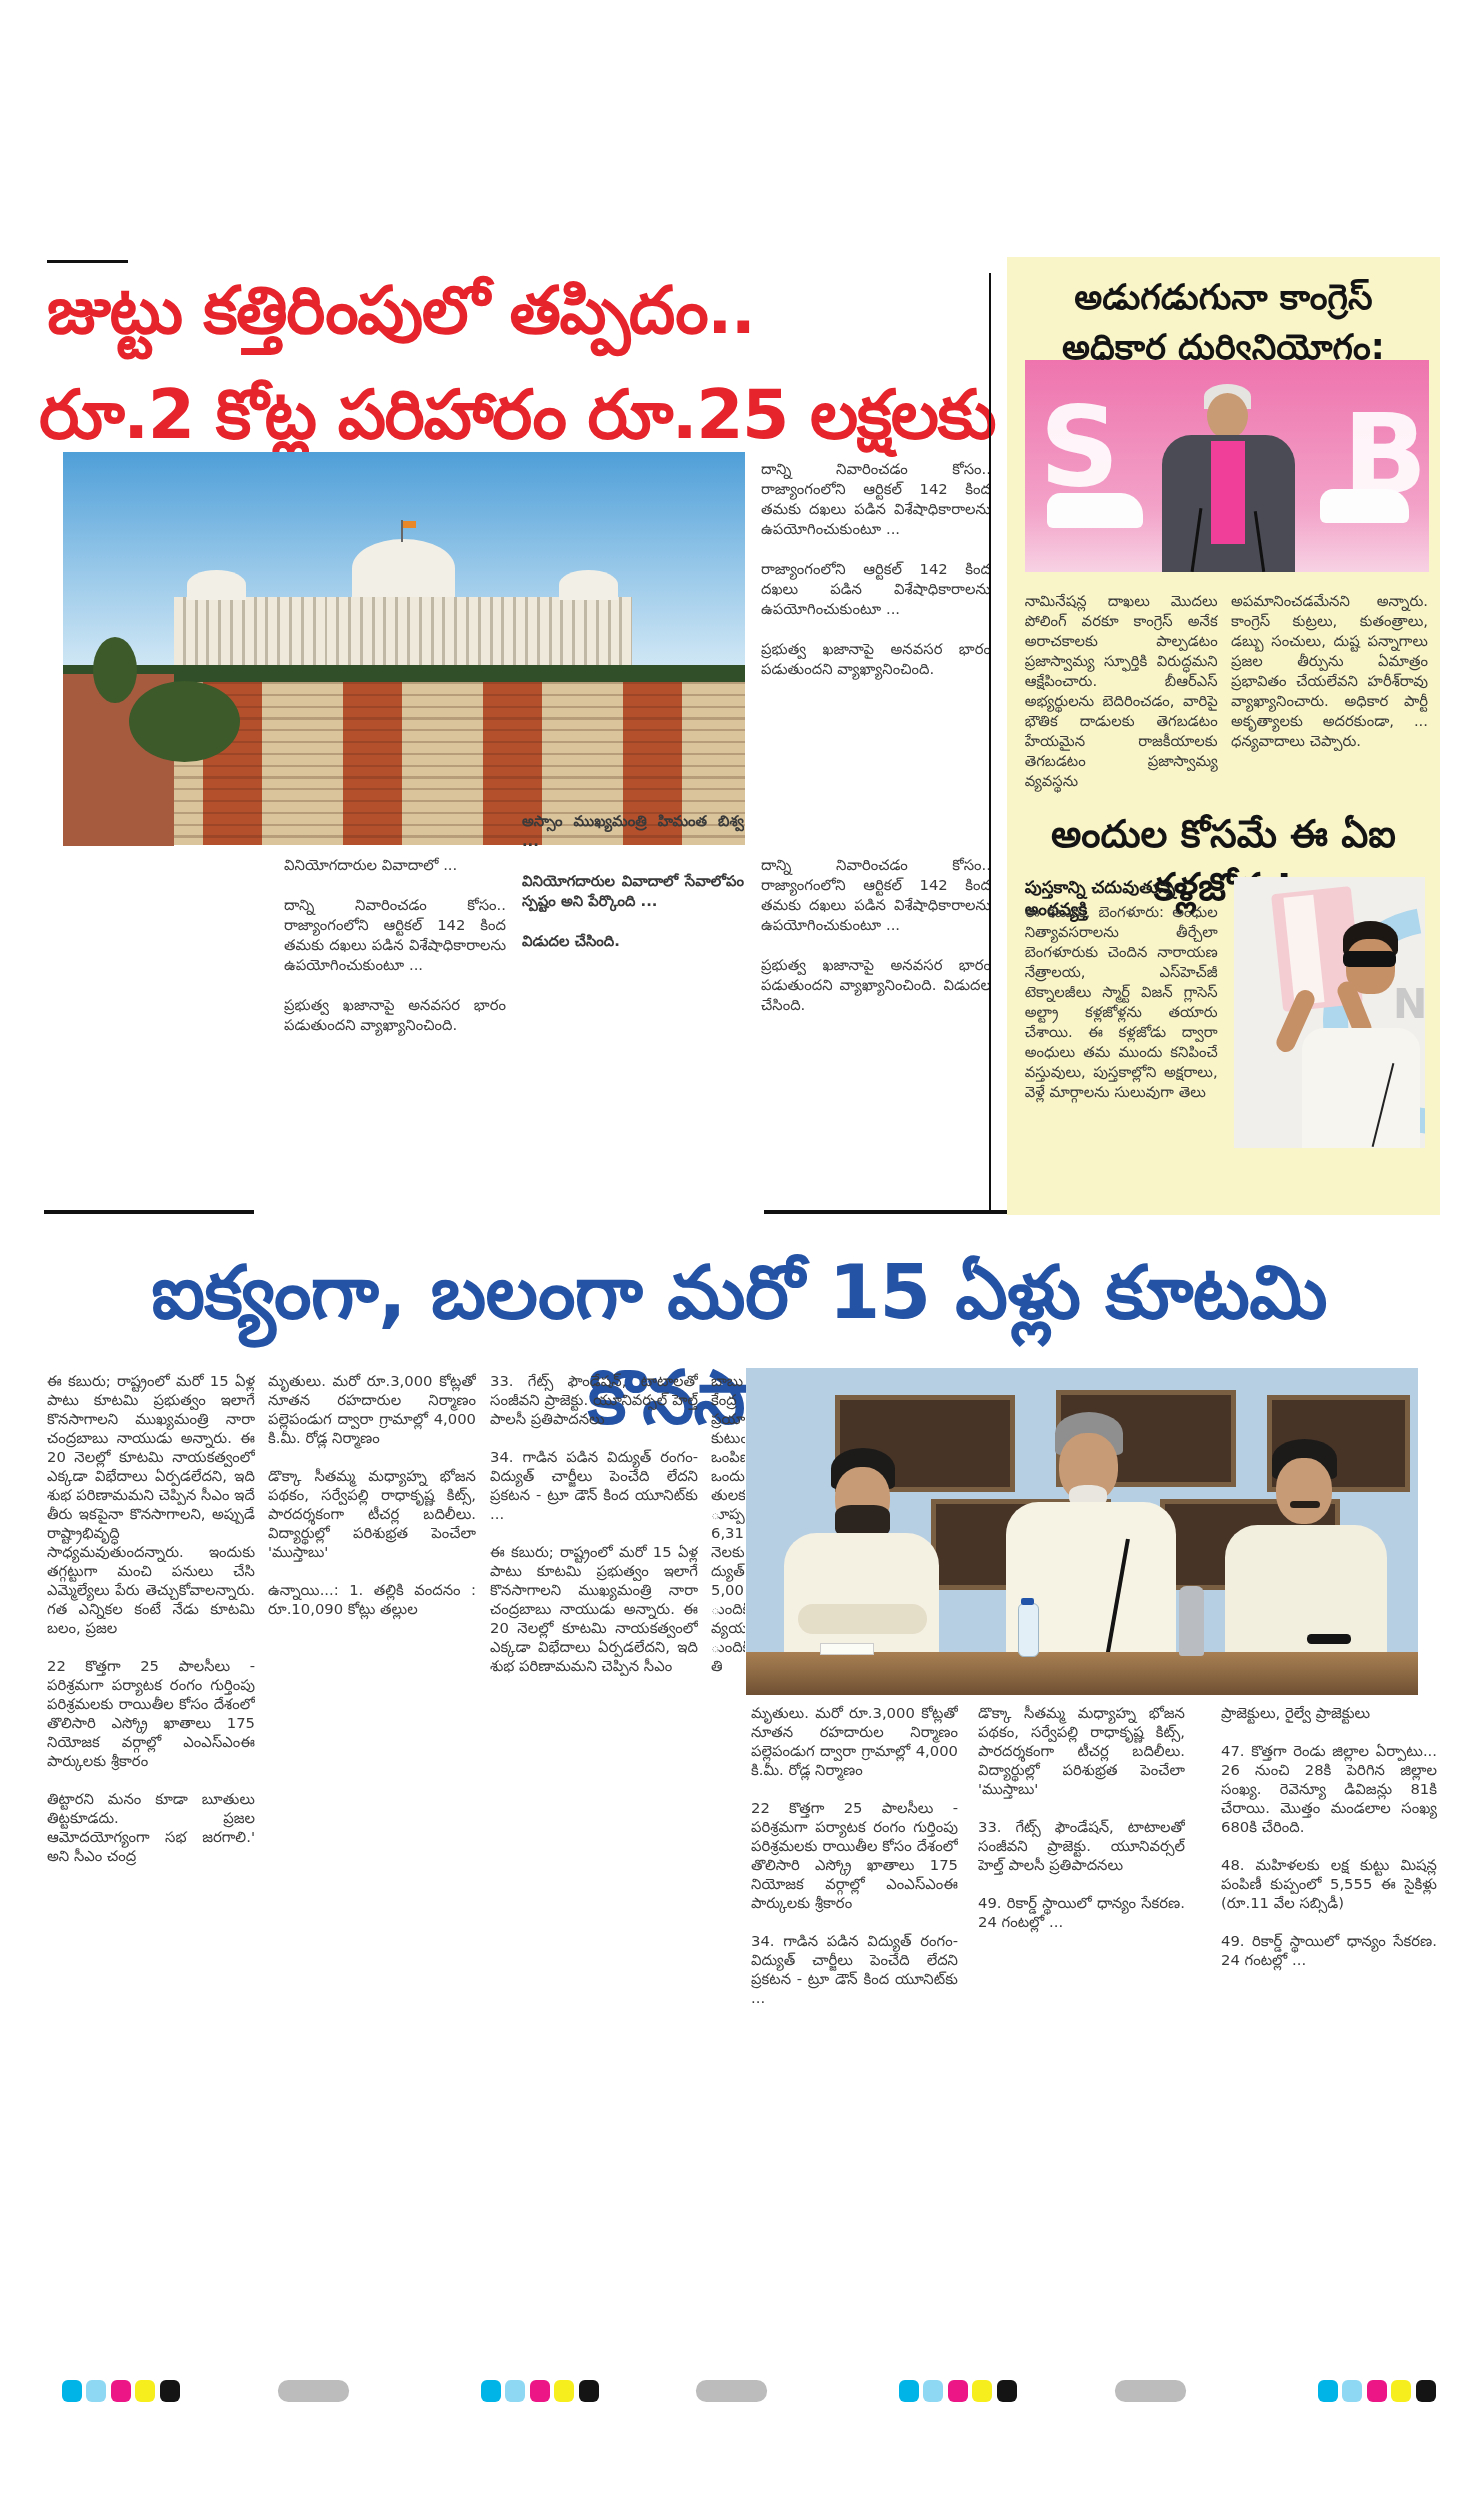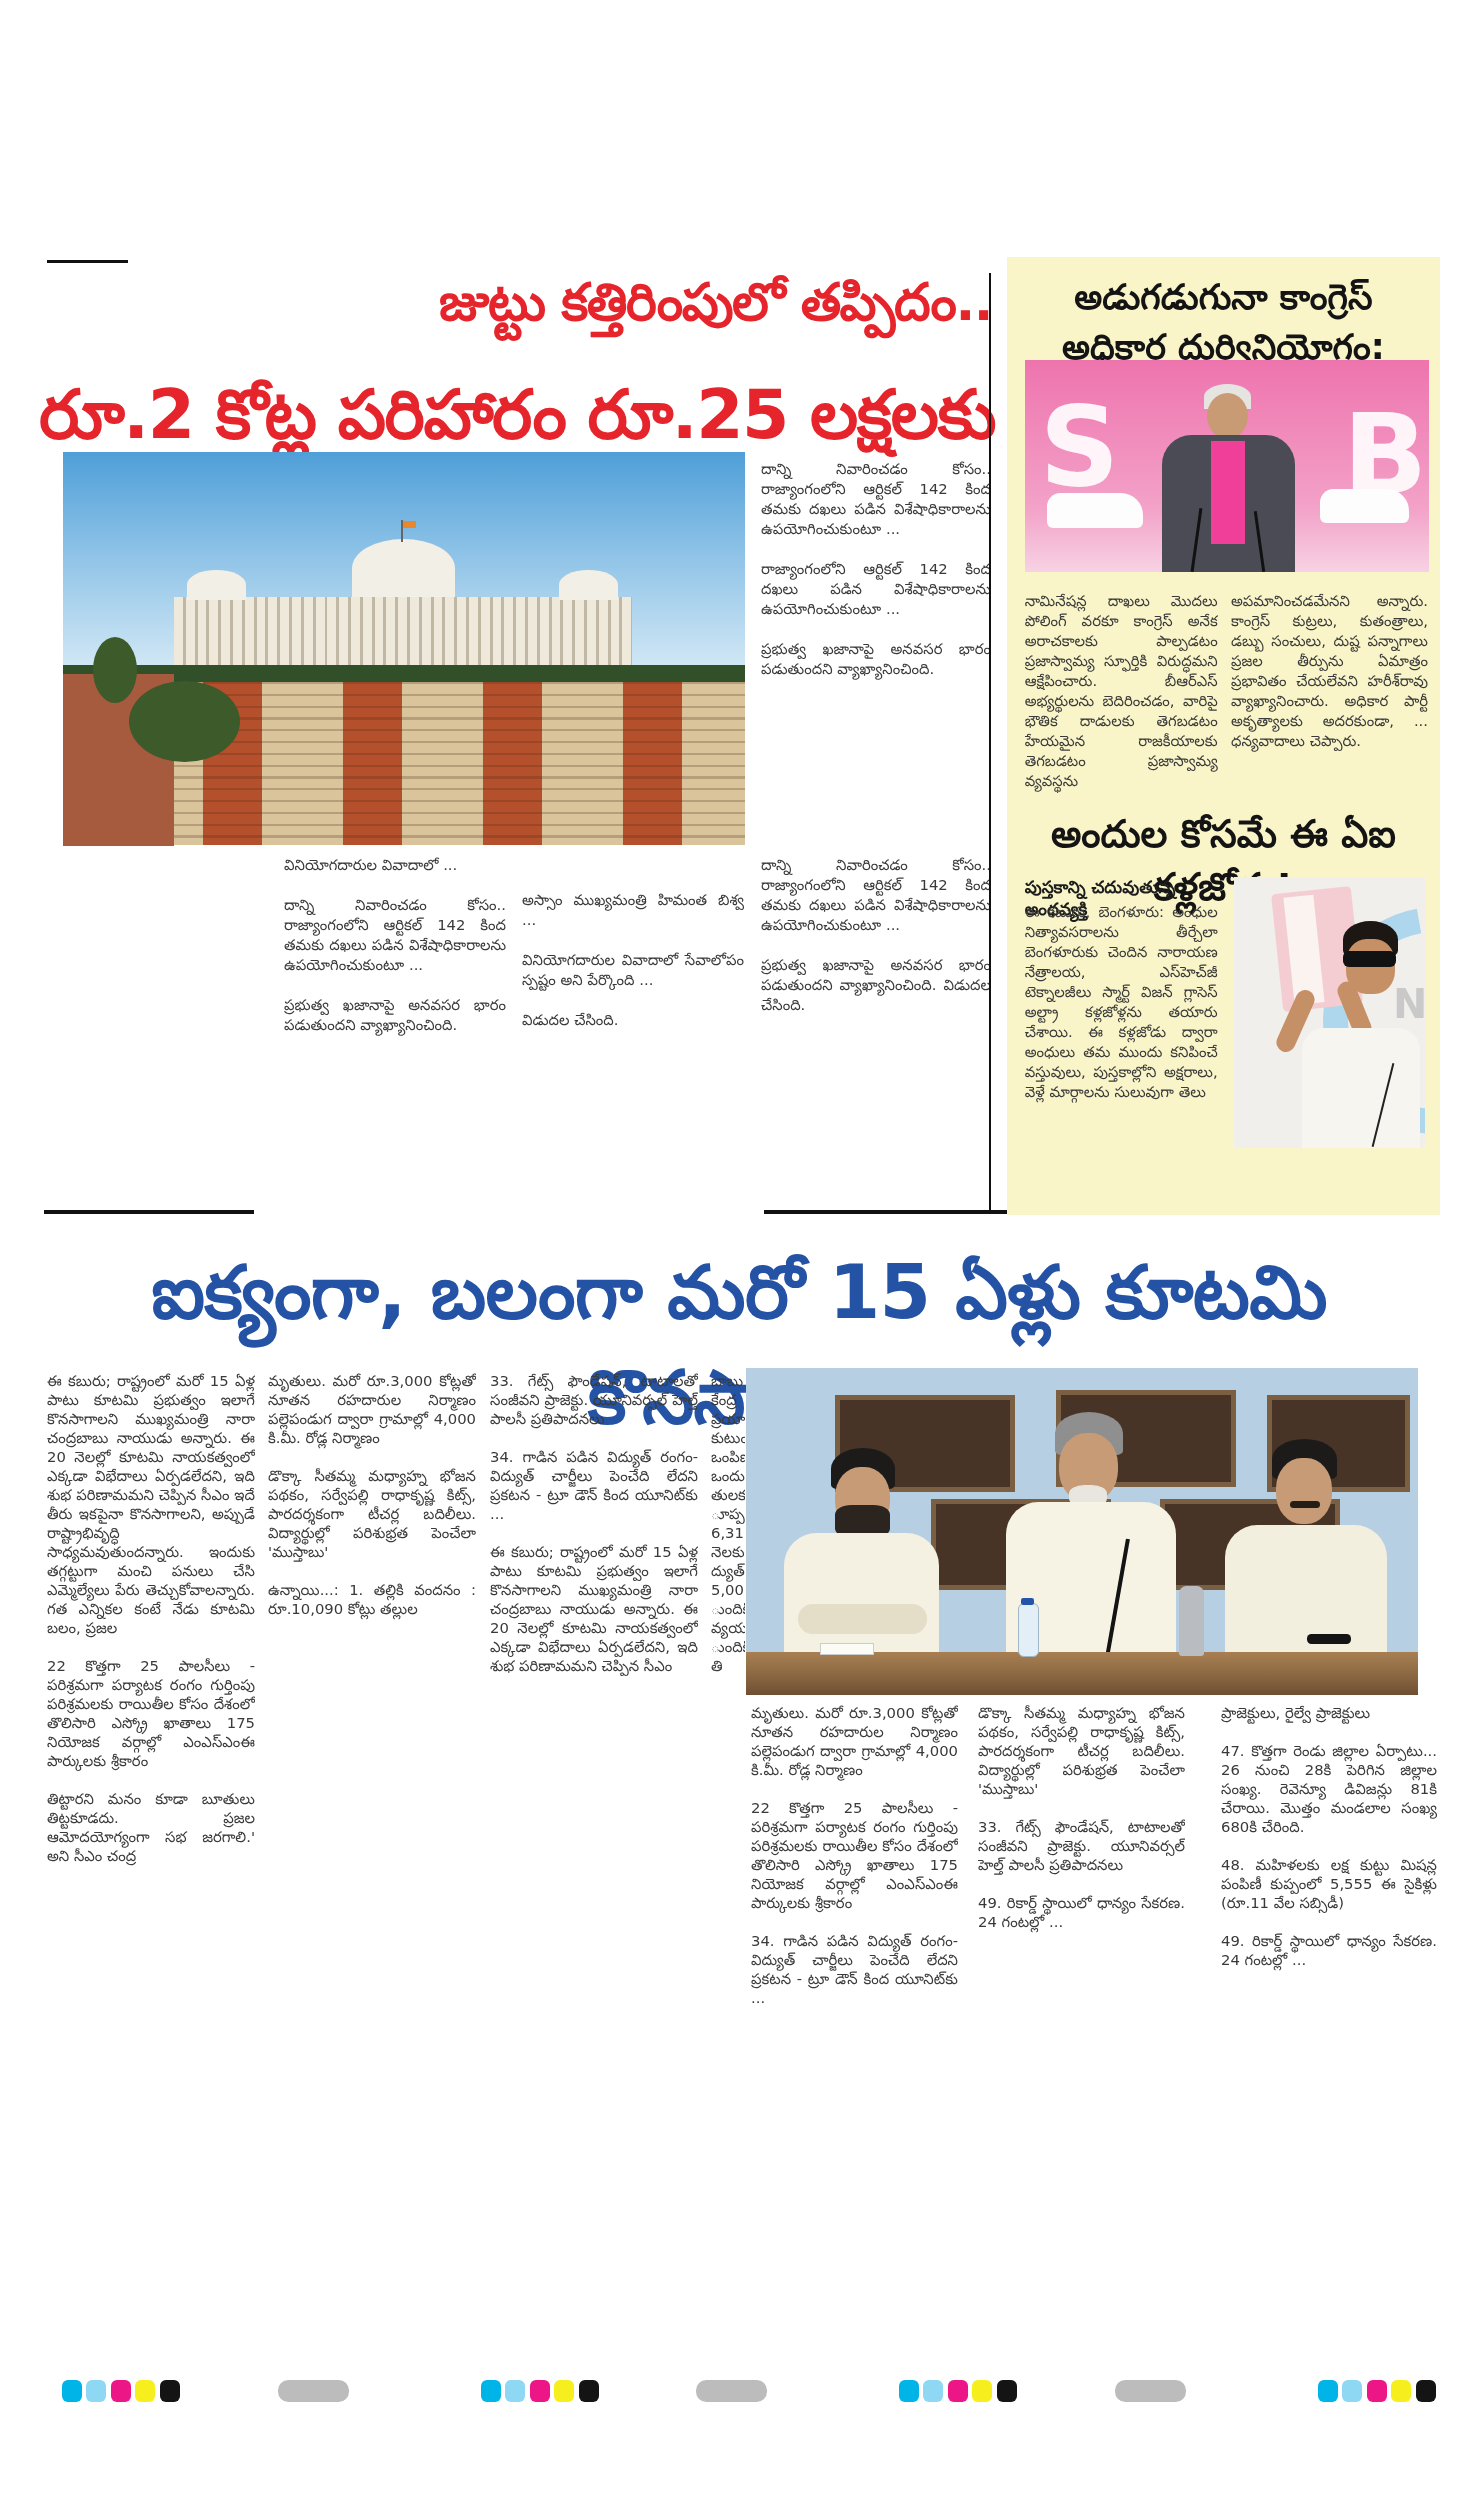--- a/index.html
+++ b/index.html
@@ -9,21 +9,21 @@
   .telugu{font-family:"DejaVu Sans",sans-serif;}
   
   .band{left:33px;top:111px;width:1407px;height:120px;background:#21398e;}
   .ybar{background:#f5f21d;width:11.8px;}
   .date-line{color:#fff;font-weight:bold;font-size:29.5px;letter-spacing:1.5px;}
   .day-line{color:#fff;font-size:27px;font-weight:600;}
   .site-line{color:#fff;font-size:25px;font-family:"Liberation Serif",serif;}
   .masthead{color:#fff;font-size:74px;font-weight:800;letter-spacing:-1.5px;}
   .pagenum{color:#fff;font-size:90px;font-weight:800;}
   
-  .red-h1{color:#e5242b;font-weight:800;font-size:52px;letter-spacing:-1.5px;text-align:right;}
+  .red-h1{color:#e5242b;font-weight:800;font-size:66px;letter-spacing:-1.5px;text-align:left;}
   .red-h2{color:#e5242b;font-weight:800;font-size:68px;letter-spacing:-1.5px;text-align:center;}
   .blue-h{color:#2452a4;font-weight:800;font-size:74px;letter-spacing:-0.7px;text-align:center;}
   .kicker{color:#141414;font-size:35px;font-weight:600;text-align:center;line-height:49px;}
   .sub-head2{color:#141414;font-size:38px;font-weight:600;text-align:center;}
   
   .bodycol{font-size:14.8px;line-height:20px;color:#3a3a3a;text-align:justify;white-space:pre-line;overflow:hidden;}
   .bodycol-sm{font-size:14.8px;line-height:19px;color:#3a3a3a;text-align:justify;white-space:pre-line;overflow:hidden;}
   .boldlead{font-weight:bold;color:#1c1c1c;font-size:17px;line-height:22px;}
   
   .rule{background:#111;}
@@ -105,21 +105,21 @@
 
 రాజ్యాంగంలోని ఆర్టికల్ 142 కింద దఖలు పడిన విశేషాధికారాలను ఉపయోగించుకుంటూ ...
 
 ప్రభుత్వ ఖజానాపై అనవసర భారం పడుతుందని వ్యాఖ్యానించింది.</div>
 
   <div class="abs bodycol telugu" style="left:284px;top:855px;width:222px;height:353px;">వినియోగదారుల వివాదాలో ...
 
 దాన్ని నివారించడం కోసం.. రాజ్యాంగంలోని ఆర్టికల్ 142 కింద తమకు దఖలు పడిన విశేషాధికారాలను ఉపయోగించుకుంటూ ...
 
 ప్రభుత్వ ఖజానాపై అనవసర భారం పడుతుందని వ్యాఖ్యానించింది.</div>
-  <div class="abs bodycol telugu" style="left:522px;top:890px;width:222px;height:353px;">అస్సాం ముఖ్యమంత్రి హిమంత బిశ్వ ...
+  <div class="abs bodycol telugu" style="left:522px;top:811px;width:222px;height:353px;font-weight:bold;">అస్సాం ముఖ్యమంత్రి హిమంత బిశ్వ ...
 
 వినియోగదారుల వివాదాలో సేవాలోపం స్పష్టం అని పేర్కొంది ...
 
 విడుదల చేసింది.</div>
   <div class="abs bodycol telugu" style="left:761px;top:855px;width:230px;height:353px;">దాన్ని నివారించడం కోసం.. రాజ్యాంగంలోని ఆర్టికల్ 142 కింద తమకు దఖలు పడిన విశేషాధికారాలను ఉపయోగించుకుంటూ ...
 
 ప్రభుత్వ ఖజానాపై అనవసర భారం పడుతుందని వ్యాఖ్యానించింది. విడుదల చేసింది.</div>
 
   <div class="abs rule" style="left:44px;top:1210px;width:210px;height:3.7px;"></div>
   <div class="abs rule" style="left:764px;top:1210px;width:262px;height:3.7px;"></div>

